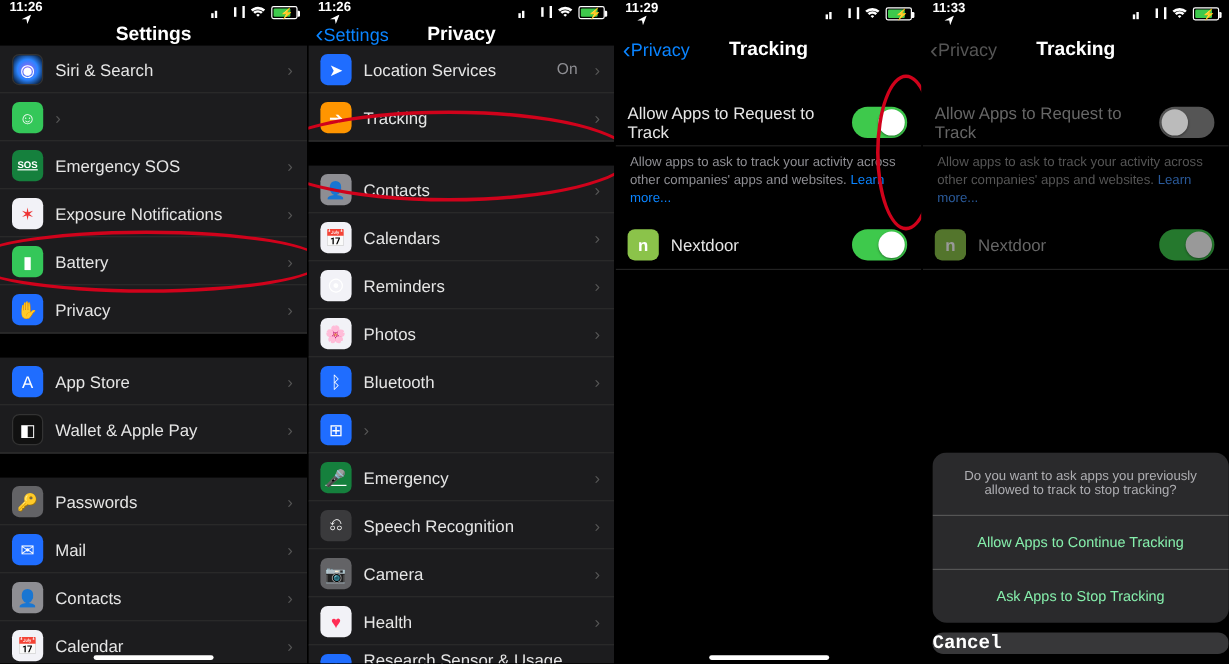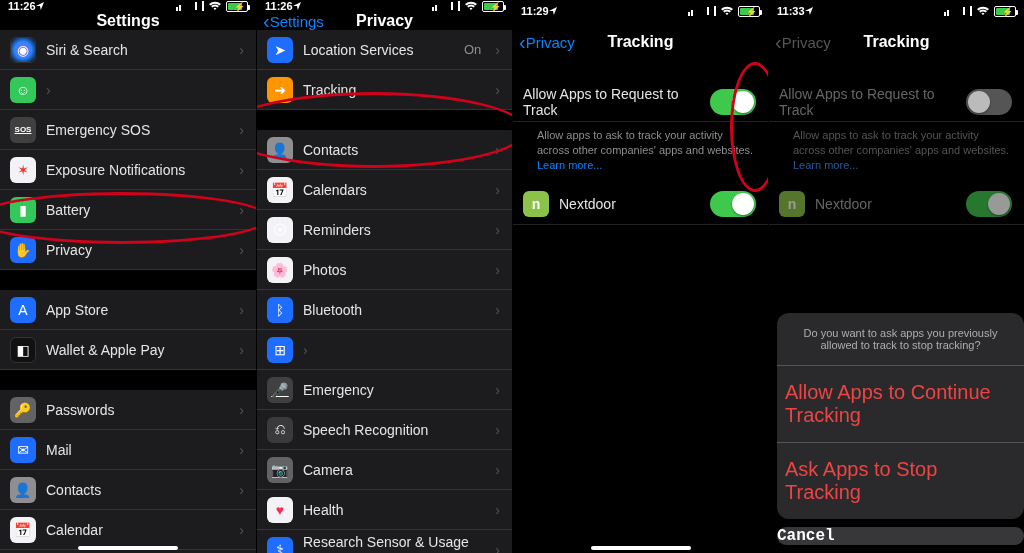--- a/index.html
+++ b/index.html
@@ -29,21 +29,21 @@
   
   .statusbar {
     height: 22px;
     display: flex;
     align-items: center;
     padding: 0 8px;
     font-size: 11px;
     font-weight: 600;
     justify-content: space-between;
   }
-  .statusbar .left { display:flex; align-items:center; gap:0;}
+  .statusbar .left { display:flex; align-items:center; gap:0;flex-direction:column;}
   .statusbar .right { display:flex; align-items:center; gap:4px;}
   .status-icons { display:flex; gap:3px; align-items:center;}
   .sig { width:14px; height:10px; display:inline-block; position:relative;}
   .sig::before { content:""; position:absolute; bottom:0; left:0; width:2px; height:4px; background:#fff;}
   .sig::after  { content:""; position:absolute; bottom:0; left:3px; width:2px; height:6px; background:#fff;}
   .sig2 { width:2px; height:8px; background:#fff; display:inline-block; margin-left:1px;}
   .sig3 { width:2px; height:10px; background:#fff; display:inline-block; margin-left:1px;}
   .wifi { width:14px; height:10px; position:relative;}
   .wifi svg { width:14px; height:10px; }
   .battery {
@@ -93,21 +93,21 @@
     font-size:14px;
     color:#fff;
   }
   .row .label { flex:1; font-size:14px; color:#e5e5e5;}
   .row .label.dim { color:#666;}
   .row .value { font-size:13px; color:#8e8e93; margin-right:4px;}
   .chevron { color:#555; font-size:14px;}
   .desc {
     font-size: 11px;
     color:#8e8e93;
-    padding: 6px 12px 12px 24px;
+    padding: 6px 12px 12px 12px;
     line-height:1.35;
   }
   .desc a { color:#0a84ff; text-decoration:none;}
 
   
   .toggle {
     width: 46px; height:26px; border-radius:13px;
     background:#3ec94c; position:relative; flex:0 0 46px;
   }
   .toggle .knob {
@@ -124,21 +124,21 @@
     border-radius:12px; overflow:hidden;
     background:rgba(44,44,46,0.96);
     backdrop-filter: blur(6px);
   }
   .sheet .msg {
     font-size:11px; color:#aeaeb2; text-align:center;
     padding:14px 18px;
     border-bottom:0.5px solid #555;
   }
   .sheet .opt {
-    text-align:left; font-size:20px; color:#ef4444;
+    text-align:center; font-size:12px; color:#86efac;
     padding:15px 8px;
     border-bottom:0.5px solid #555;
   }
   .cancel-wrap { margin-top:8px; border-radius:12px; overflow:hidden; background:rgba(56,56,58,0.98);font-family:Liberation Mono, monospace;}
   .cancel-wrap .opt { font-weight:600;}
 
   
   .circle {
     position:absolute;
     border: 3px solid #d0021b;
@@ -148,21 +148,21 @@
 
   
   .homebar {
     position:absolute; bottom:3px; left:50%; transform:translateX(-50%);
     width:100px; height:4px; border-radius:2px; background:#fff;
   }
 
   
   .bg-blue { background:#1f6dff;}
   .bg-green{ background:#34c759;}
-  .bg-red  { background:#404040;text-decoration:underline;}
+  .bg-red  { background:#15803d;text-decoration:underline;}
   .bg-gray { background:#636366;}
   .bg-lgray{ background:#8e8e93;}
   .bg-orange{background:#ff9500;}
   .bg-white{ background:#f2f2f7; color:#333;}
   .bg-dgray{ background:#3a3a3c;}
   .bg-black{ background:#111; border:0.5px solid #333;}
   .bg-nextdoor{ background:#8bc34a;}
 
   svg { display:block; }
   .arrow-svg { width:8px; height:8px; }

